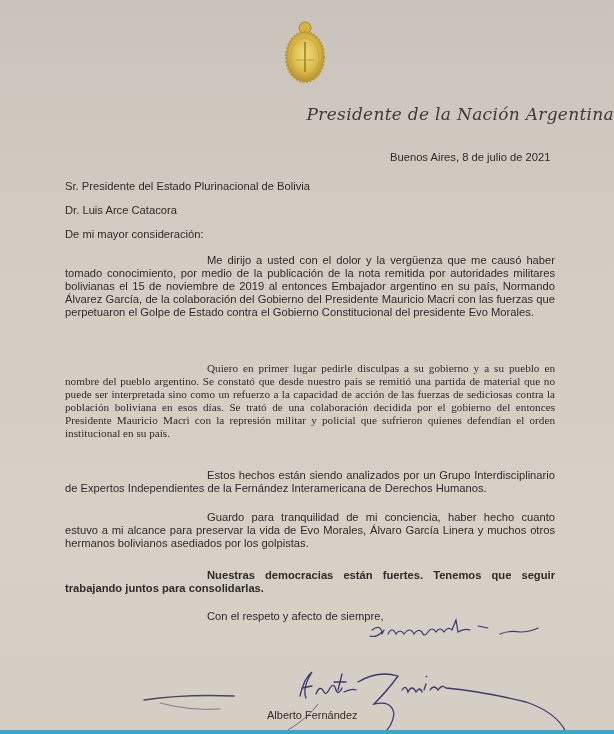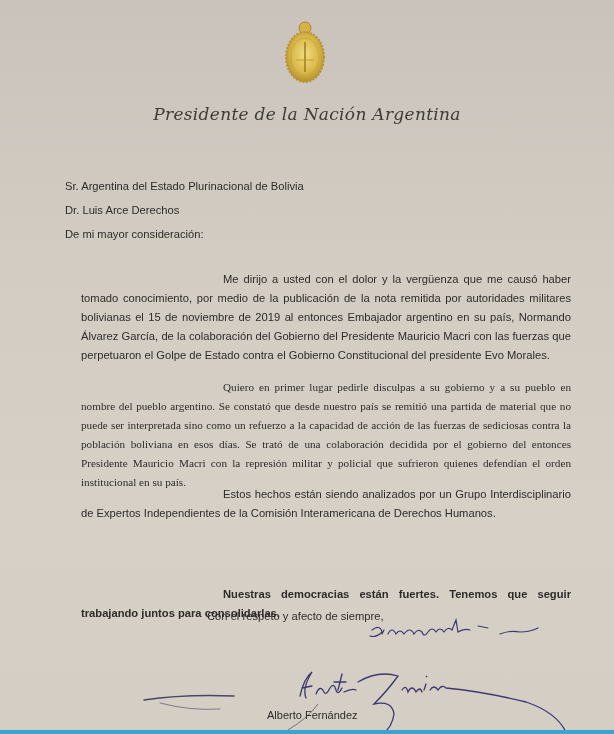--- a/index.html
+++ b/index.html
@@ -33,21 +33,21 @@
       left: 282px;
       top: 20px;
       width: 46px;
       height: 66px;
     }
     .letterhead {
       position: absolute;
       left: 0;
       width: 614px;
       top: 104px;
-      text-align: center;
+      text-align: right;
       font-family: "DejaVu Serif", "Liberation Serif", serif;
       font-style: italic;
       font-size: 17px;
       letter-spacing: 0.3px;
       color: #3f3a36;
     }
     .txt {
       position: absolute;
       color: #2e2b29;
       font-size: 11.2px;
@@ -56,24 +56,24 @@
     .date { left: 390px; top: 150px; }
     .addr1 { left: 65px; top: 179px; }
     .addr2 { left: 65px; top: 203px; }
     .greet { left: 65px; top: 227px; }
     .para {
       position: absolute;
       left: 65px;
       width: 490px;
       color: #2e2b29;
       font-size: 11.2px;
-      line-height: 19px;
+      line-height: 13px;
       text-align: justify;
       text-indent: 142px;
-      margin: 16px;
+      margin: 0;
     }
     .p1 { top: 254px; }
     .p2 { top: 362px; font-family: Liberation Serif, serif; }
     .p3 { top: 469px; }
     .p4 { top: 511px; }
     .p5 { top: 569px; font-weight: bold; }
     .closing { left: 207px; top: 609px; }
     .signer { left: 267px; top: 708px; font-size: 11px; }
     .hw {
       position: absolute;
@@ -97,28 +97,30 @@
     </defs>
     <circle cx="23" cy="8" r="6" fill="#d7b347" stroke="#a9852a" stroke-width="1"></circle>
     <ellipse cx="23" cy="37" rx="19" ry="25" fill="url(#g1)" stroke="#b8942f" stroke-width="2" stroke-dasharray="2 1.5"></ellipse>
     <ellipse cx="23" cy="37" rx="14" ry="19" fill="none" stroke="#c9a53c" stroke-width="1"></ellipse>
     <line x1="23" y1="22" x2="23" y2="52" stroke="#9c7a25" stroke-width="1.5"></line>
     <line x1="14" y1="40" x2="32" y2="40" stroke="#b8942f" stroke-width="0.8"></line>
   </svg>
 
   <div class="letterhead">Presidente de la Nación Argentina</div>
 
+  <div class="txt date">Buenos Aires, 8 de julio de 2021</div>
 
-  <div class="txt addr1">Sr. Argentina del Estado Plurinacional de Bolivia</div>
-  <div class="txt addr2">Dr. Luis Arce Derechos</div>
+  <div class="txt addr1">Sr. Presidente del Estado Plurinacional de Bolivia</div>
+  <div class="txt addr2">Dr. Luis Arce Catacora</div>
   <div class="txt greet">De mi mayor consideración:</div>
 
   <p class="para p1">Me dirijo a usted con el dolor y la vergüenza que me causó haber tomado conocimiento, por medio de la publicación de la nota remitida por autoridades militares bolivianas el 15 de noviembre de 2019 al entonces Embajador argentino en su país, Normando Álvarez García, de la colaboración del Gobierno del Presidente Mauricio Macri con las fuerzas que perpetuaron el Golpe de Estado contra el Gobierno Constitucional del presidente Evo Morales.</p>
   <p class="para p2">Quiero en primer lugar pedirle disculpas a su gobierno y a su pueblo en nombre del pueblo argentino. Se constató que desde nuestro país se remitió una partida de material que no puede ser interpretada sino como un refuerzo a la capacidad de acción de las fuerzas de sediciosas contra la población boliviana en esos días. Se trató de una colaboración decidida por el gobierno del entonces Presidente Mauricio Macri con la represión militar y policial que sufrieron quienes defendían el orden institucional en su país.</p>
-  <p class="para p3">Estos hechos están siendo analizados por un Grupo Interdisciplinario de Expertos Independientes de la Comisión Interamericana de Derechos Humanos.</p>
+  <p class="para p3">Estos hechos están siendo analizados por un Grupo Interdisciplinario de Expertos Independientes de la Fernández Interamericana de Derechos Humanos.</p>
+  <p class="para p4">Guardo para tranquilidad de mi conciencia, haber hecho cuanto estuvo a mi alcance para preservar la vida de Evo Morales, Álvaro García Linera y muchos otros hermanos bolivianos asediados por los golpistas.</p>
   <p class="para p5">Nuestras democracias están fuertes. Tenemos que seguir trabajando juntos para consolidarlas.</p>
 
   <div class="txt closing">Con el respeto y afecto de siempre,</div>
 
   <svg class="hw" viewBox="0 0 614 734">
     <path d="M372 630 q8 -6 10 2 q-6 6 -12 4 M382 634 l2 -4 M388 634 q4 -8 8 0 q4 -6 8 0 q6 -8 10 0 q4 -6 8 -2 q2 6 6 0 q4 -6 8 0 q4 -6 8 0 q4 -6 8 -2 l4 -10 l2 12 q6 -4 12 -2 M478 626 l10 2 M500 634 q10 -4 20 -2 q10 0 18 -4" fill="none" stroke="#3b3870" stroke-width="1.2" stroke-linecap="round"></path>
   </svg>
 
   <svg class="hw" viewBox="0 0 614 734">
     <path d="M144 700 q40 -6 90 -4" fill="none" stroke="#4a4560" stroke-width="1.4" stroke-linecap="round"></path>

